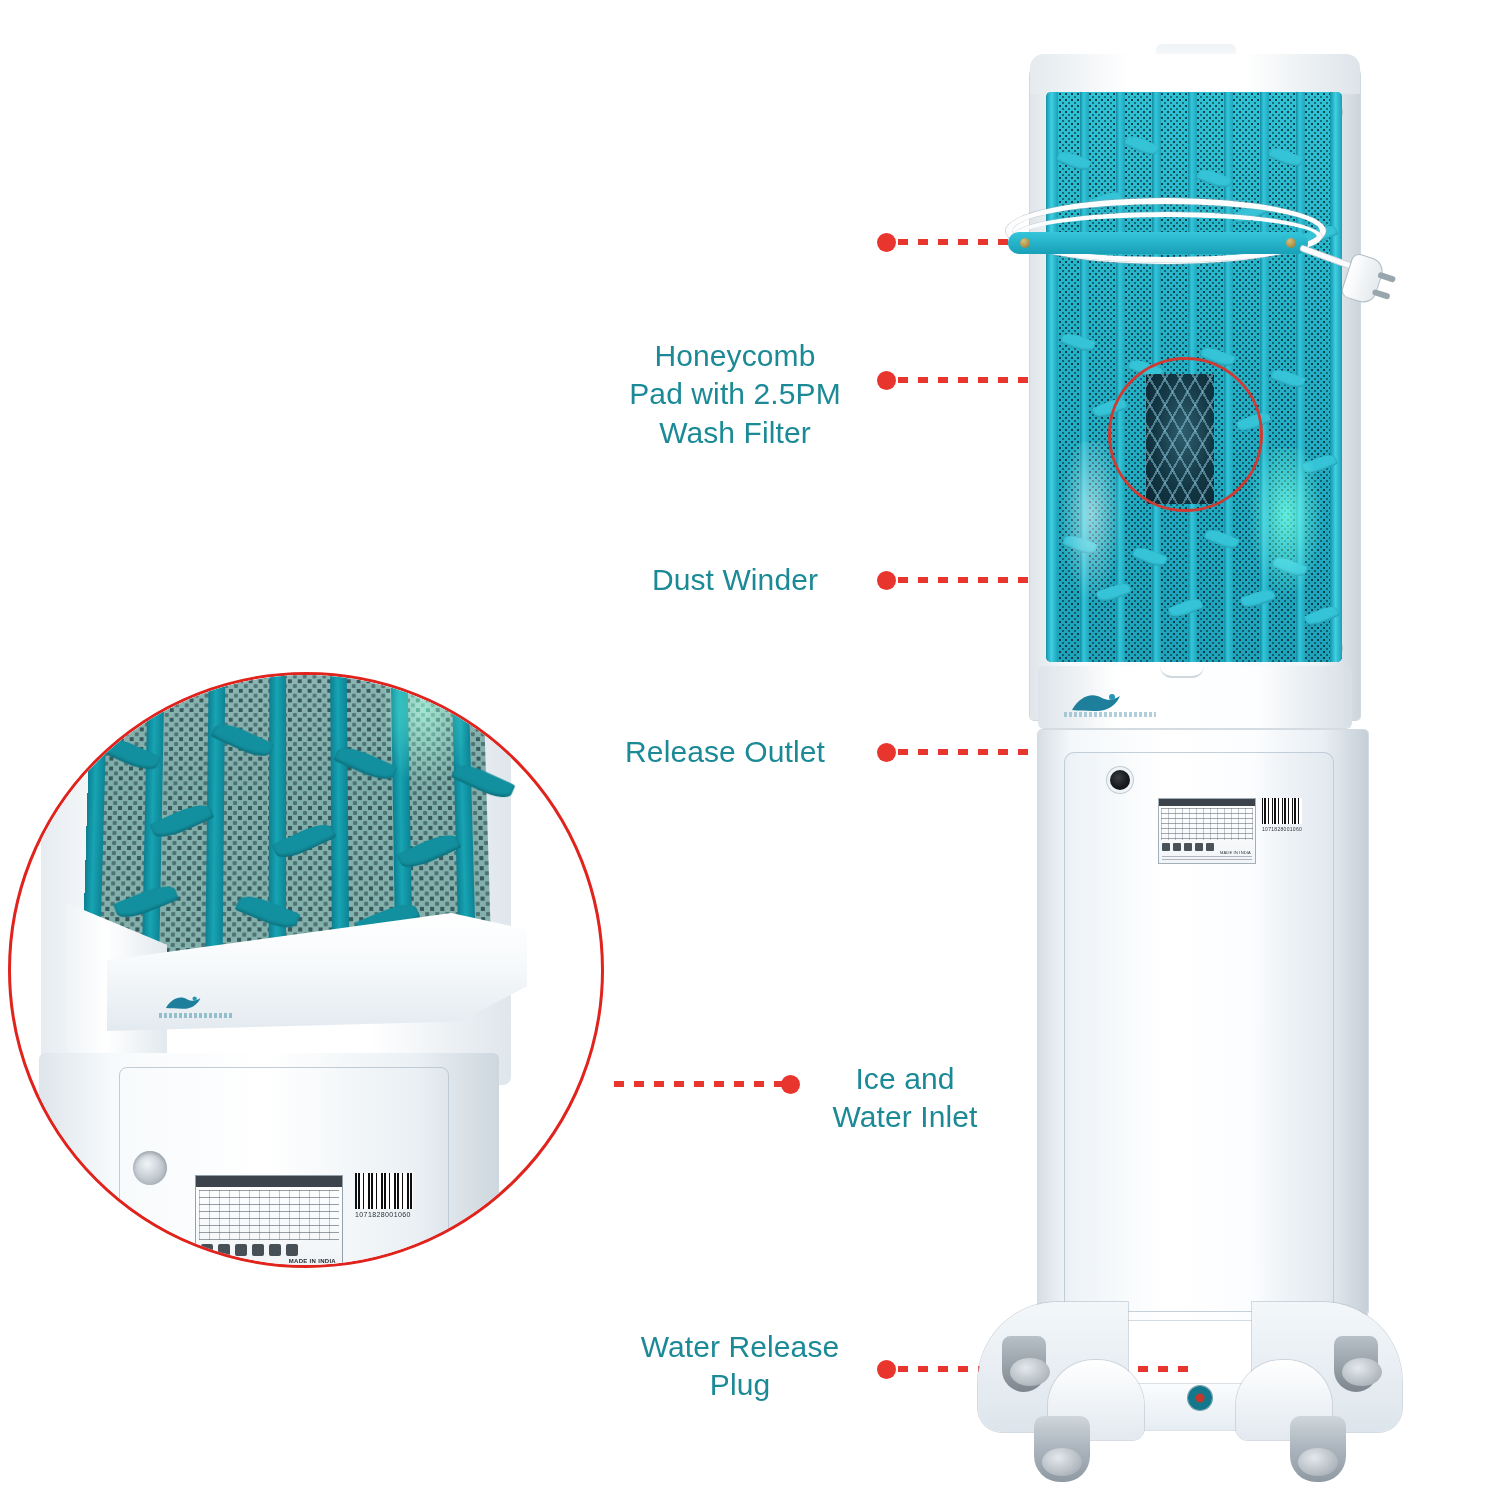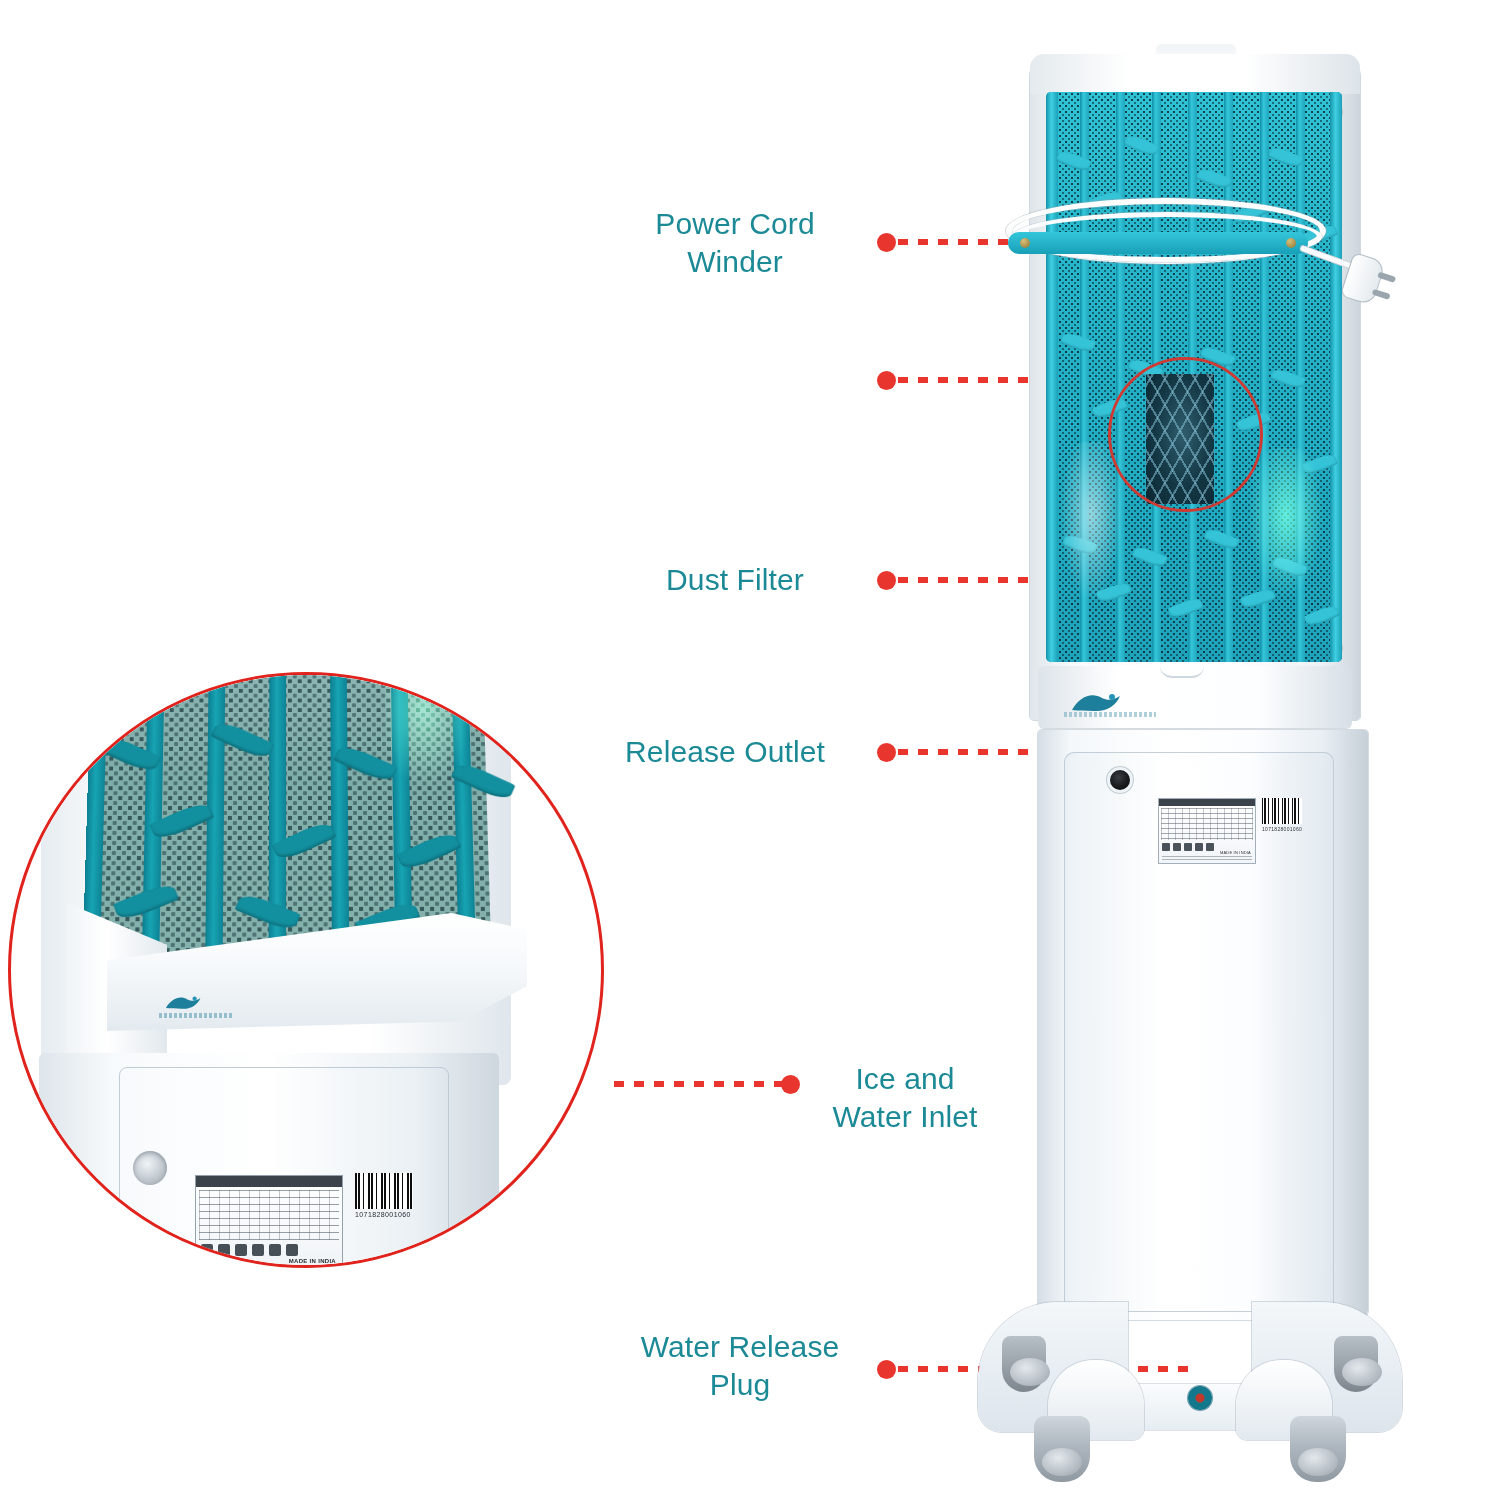--- a/index.html
+++ b/index.html
@@ -321,29 +321,30 @@
     position: absolute; left: 344px; top: 498px; width: 58px; height: 36px;
     background: repeating-linear-gradient(to right,#0d0d0d 0 2px,#fff 2px 3px,#0d0d0d 3px 5px,#fff 5px 8px,#0d0d0d 8px 9px,#fff 9px 13px);
   }
   .ins-barcode-num { position:absolute; left:344px; top:536px; font-size:7px; color:#2b3036; letter-spacing:.4px; }
 </style>
 </head>
 <body>
 
 <div id="stage">
 
-  <div class="callout-label" style="left:620px; top:205px; width:230px;">Power Cord
-Winder</div>
   <div class="dot" style="left:877px; top:233px;"></div>
   <div class="dots-line" style="left:898px; top:239px; width:160px;"></div>
 
+  <div class="callout-label" style="left:605px; top:337px; width:260px;">Honeycomb
+Pad with 2.5PM
+Wash Filter</div>
   <div class="dot" style="left:877px; top:371px;"></div>
   <div class="dots-line" style="left:898px; top:377px; width:155px;"></div>
 
-  <div class="callout-label" style="left:640px; top:561px; width:190px;">Dust Filter</div>
+  <div class="callout-label" style="left:640px; top:561px; width:190px;">Dust Winder</div>
   <div class="dot" style="left:877px; top:571px;"></div>
   <div class="dots-line" style="left:898px; top:577px; width:175px;"></div>
 
   <div class="callout-label" style="left:600px; top:733px; width:250px;">Release Outlet</div>
   <div class="dot" style="left:877px; top:743px;"></div>
   <div class="dots-line" style="left:898px; top:749px; width:205px;"></div>
 
   <div class="dots-line" style="left:614px; top:1081px; width:168px;"></div>
   <div class="dot" style="left:781px; top:1075px;"></div>
   <div class="callout-label" style="left:805px; top:1060px; width:200px;">Ice and

